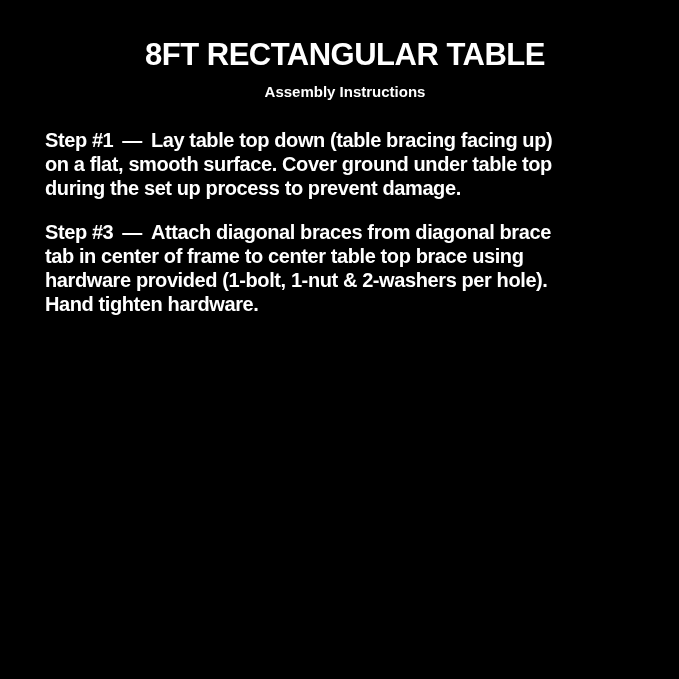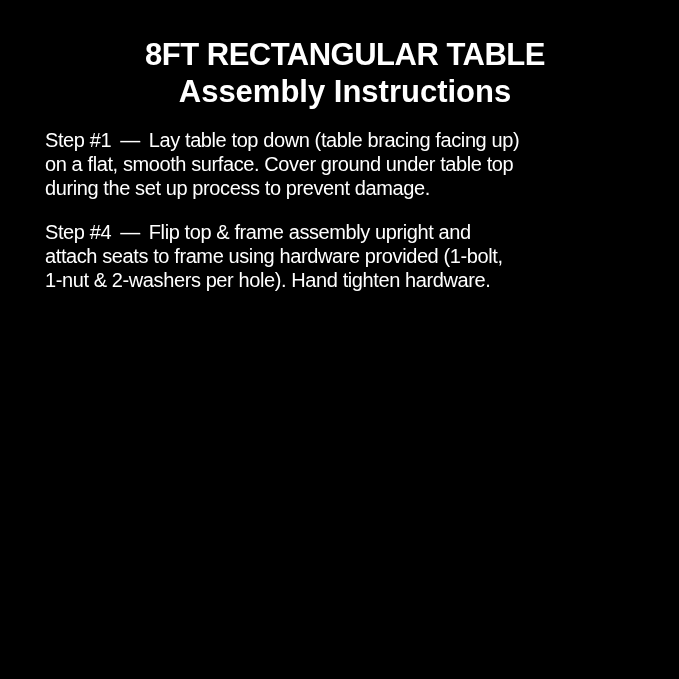--- a/index.html
+++ b/index.html
@@ -26,34 +26,34 @@
     text-align: center;
     font-size: 31px;
     line-height: 38px;
     font-weight: 700;
     letter-spacing: -0.5px;
     color: #ffffff;
   }
   .subtitle {
     margin: 4px 0 0 0;
     text-align: center;
-    font-size: 31px;
+    font-size: 15px;
     line-height: 28px;
     font-weight: 700;
     color: #ffffff;
   }
   .steps {
     margin-top: 22px;
     width: 602px;
   }
   .step {
     margin: 0 0 20px 0;
     font-size: 20px;
     line-height: 24px;
-    font-weight: 400;
+    font-weight: 700;
     letter-spacing: -0.4px;
     color: #ffffff;
   }
   .step-label {
     display: inline;
   }
   .step-sep {
     display: inline;
     margin: 0 9px;
   }
@@ -66,17 +66,18 @@
 <body>
 
 <div class="card">
   <h1 class="title">8FT RECTANGULAR TABLE</h1>
   <h2 class="subtitle">Assembly Instructions</h2>
 
   <div class="steps">
     <p class="step"><span class="step-label">Step #1</span><span class="step-sep">—</span><span class="step-text">Lay table top down (table bracing facing up)
 on a flat, smooth surface. Cover ground under table top
 during the set up process to prevent damage.</span></p>
-    <p class="step"><span class="step-label">Step #4</span><span class="step-sep">—</span><span class="step-text">Flip top &amp; frame assembly upright and
-attach seats to frame using hardware provided (1-bolt,
-1-nut &amp; 2-washers per hole). Hand tighten hardware.</span></p>
+    <p class="step"><span class="step-label">Step #3</span><span class="step-sep">—</span><span class="step-text">Attach diagonal braces from diagonal brace
+tab in center of frame to center table top brace using
+hardware provided (1-bolt, 1-nut &amp; 2-washers per hole).
+Hand tighten hardware.</span></p>
   </div>
 </div>
 
 </body></html>

